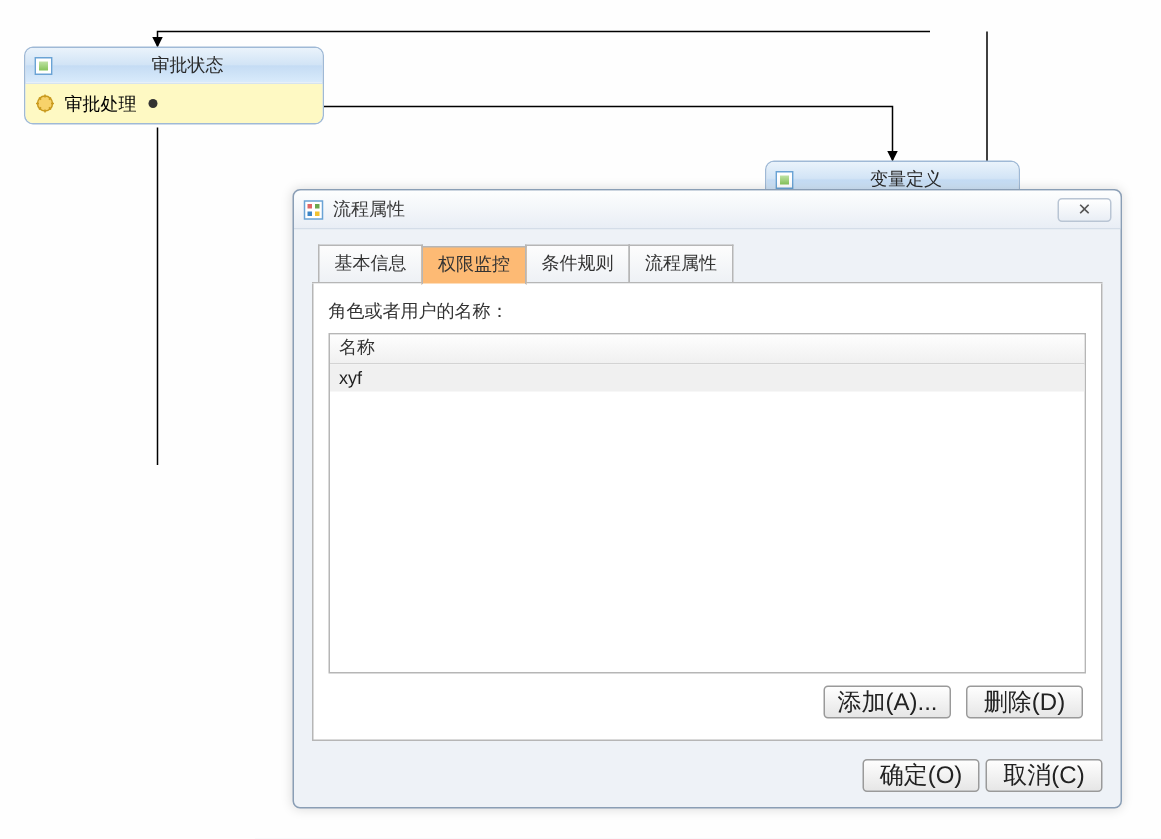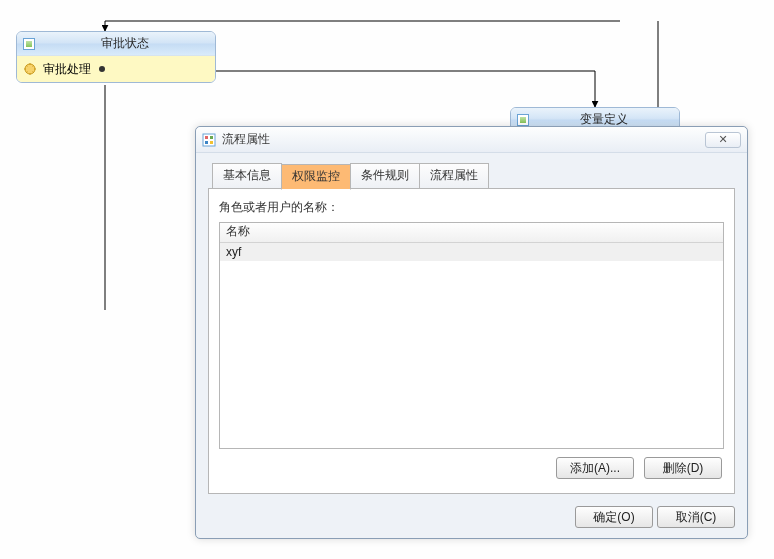--- a/index.html
+++ b/index.html
@@ -226,21 +226,21 @@
     gap:10px;
     padding:8px 2px 4px 2px;
   }
   .btn {
     min-width: 78px;
     height: 22px;
     border:1px solid #9a9a9a;
     border-radius:3px;
     background:linear-gradient(#fefefe,#e6e6e6);
     color:#222;
-    font-size:12px;
+    font-size:16px;
     display:inline-flex;align-items:center;justify-content:center;
     cursor:pointer;
     padding:0 8px;
   }
   .dialog-footer {
     display:flex;
     justify-content:flex-end;
     gap:4px;
     padding: 6px 12px 10px 12px;
   }

